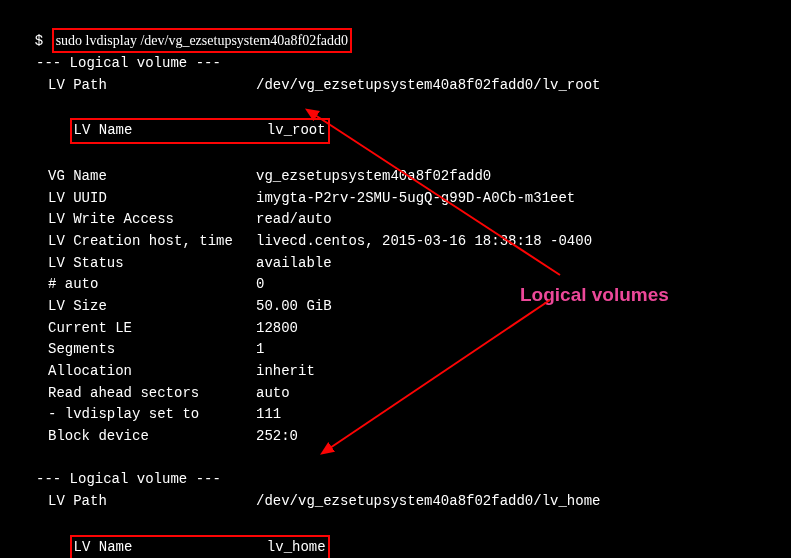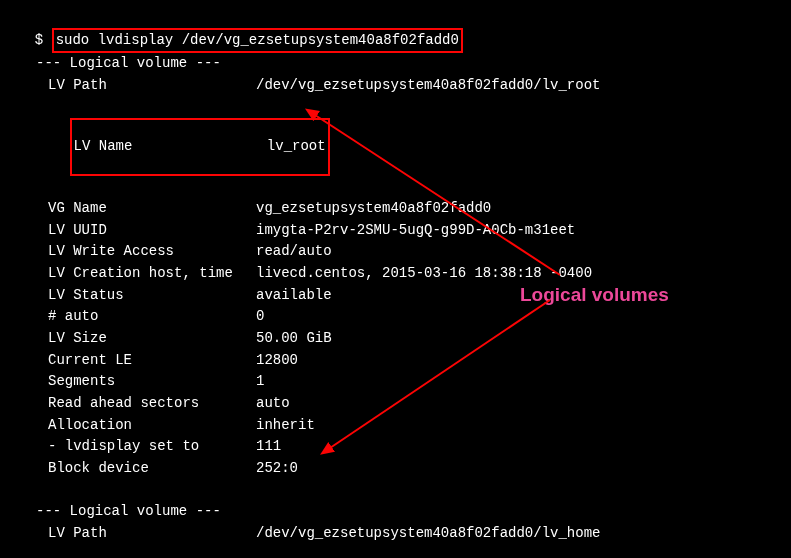--- a/index.html
+++ b/index.html
@@ -15,25 +15,26 @@
       overflow: hidden;
       position: relative;
     }
     .line { white-space: pre; }
     .prompt { color: #ffffff; }
     .cmd-box {
       display: inline-block;
       border: 2px solid #fc0404;
       padding: 0 2px;
       margin-top: -2px;
+      font-family: Liberation Serif, serif;
     }
     .highlight-box {
       display: inline-block;
       border: 2px solid #fc0404;
-      padding: 16px 2px;
+      padding: 0 2px;
       text-align: center;
     }
     .annotation {
       position: absolute;
       color: #ec4899;
       font-family: Arial, Helvetica, sans-serif;
       font-weight: bold;
       font-size: 19px;
     }
     svg.arrows {
@@ -93,26 +94,26 @@
     </div>
   <div class="row">
       <span class="label">Current LE</span>
       <span class="value">12800</span>
     </div>
   <div class="row">
       <span class="label">Segments</span>
       <span class="value">1</span>
     </div>
   <div class="row">
+      <span class="label">Allocation</span>
+      <span class="value">inherit</span>
+    </div>
+  <div class="row">
       <span class="label">Read ahead sectors</span>
       <span class="value">auto</span>
-    </div>
-  <div class="row">
-      <span class="label">Allocation</span>
-      <span class="value">inherit</span>
     </div>
   <div class="row">
       <span class="label">- lvdisplay set to</span>
       <span class="value">111</span>
     </div>
   <div class="row">
       <span class="label">Block device</span>
       <span class="value">252:0</span>
     </div>
   <div class="line"> </div>

